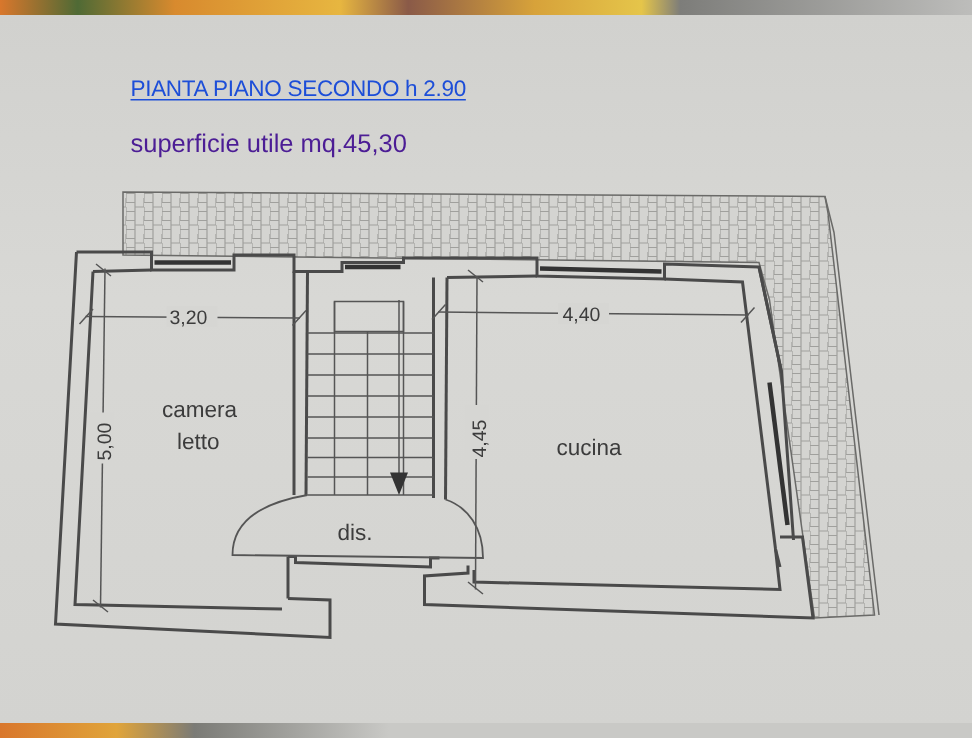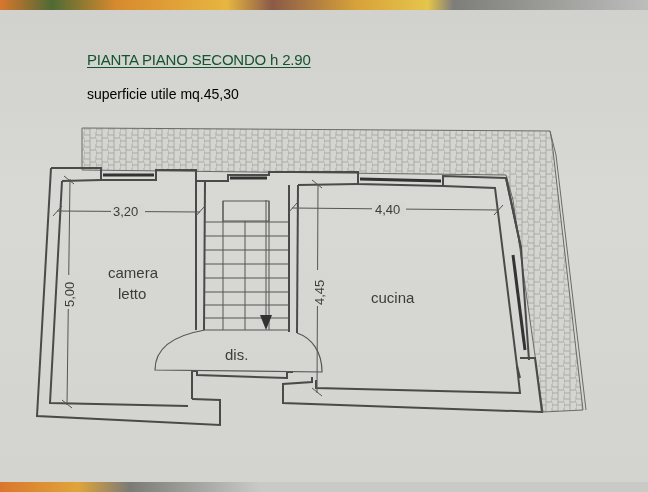--- a/index.html
+++ b/index.html
@@ -15,26 +15,26 @@
     .backdrop-bottom {
       position: absolute; left: 0; bottom: 0; width: 648px; height: 10px;
       background: linear-gradient(90deg, #d9772c 0%, #e0a43a 12%, #7b7b76 20%, #c9c9c6 40%, #c9c9c6 100%);
     }
     .paper {
       position: absolute; left: 0; top: 10px; width: 648px; height: 474px;
       background: linear-gradient(180deg, #d1d1ce 0%, #d8d8d5 40%, #d3d3d0 100%);
     }
     .title {
       position: absolute; left: 87px; top: 51px;
-      font-size: 15px; color: #14532d; letter-spacing: -0.2px;
+      font-size: 15px; color: #1d4ed8; letter-spacing: -0.2px;
       text-decoration: underline; text-underline-offset: 2px; text-align: right;
     }
     .subtitle {
       position: absolute; left: 87px; top: 86px;
-      font-size: 14px; color: #000000;
+      font-size: 17px; color: #4c1d95;
     }
     svg.plan { position: absolute; left: 0; top: 0; }
     .room-label { font-family: "Liberation Sans", sans-serif; fill: #3c3c3c; }
     .dim-label { font-family: "Liberation Sans", sans-serif; fill: #3c3c3c; font-size: 13px; }
   </style>
 </head>
 <body>
 
 <div class="backdrop-top"></div>
 <div class="paper"></div>

